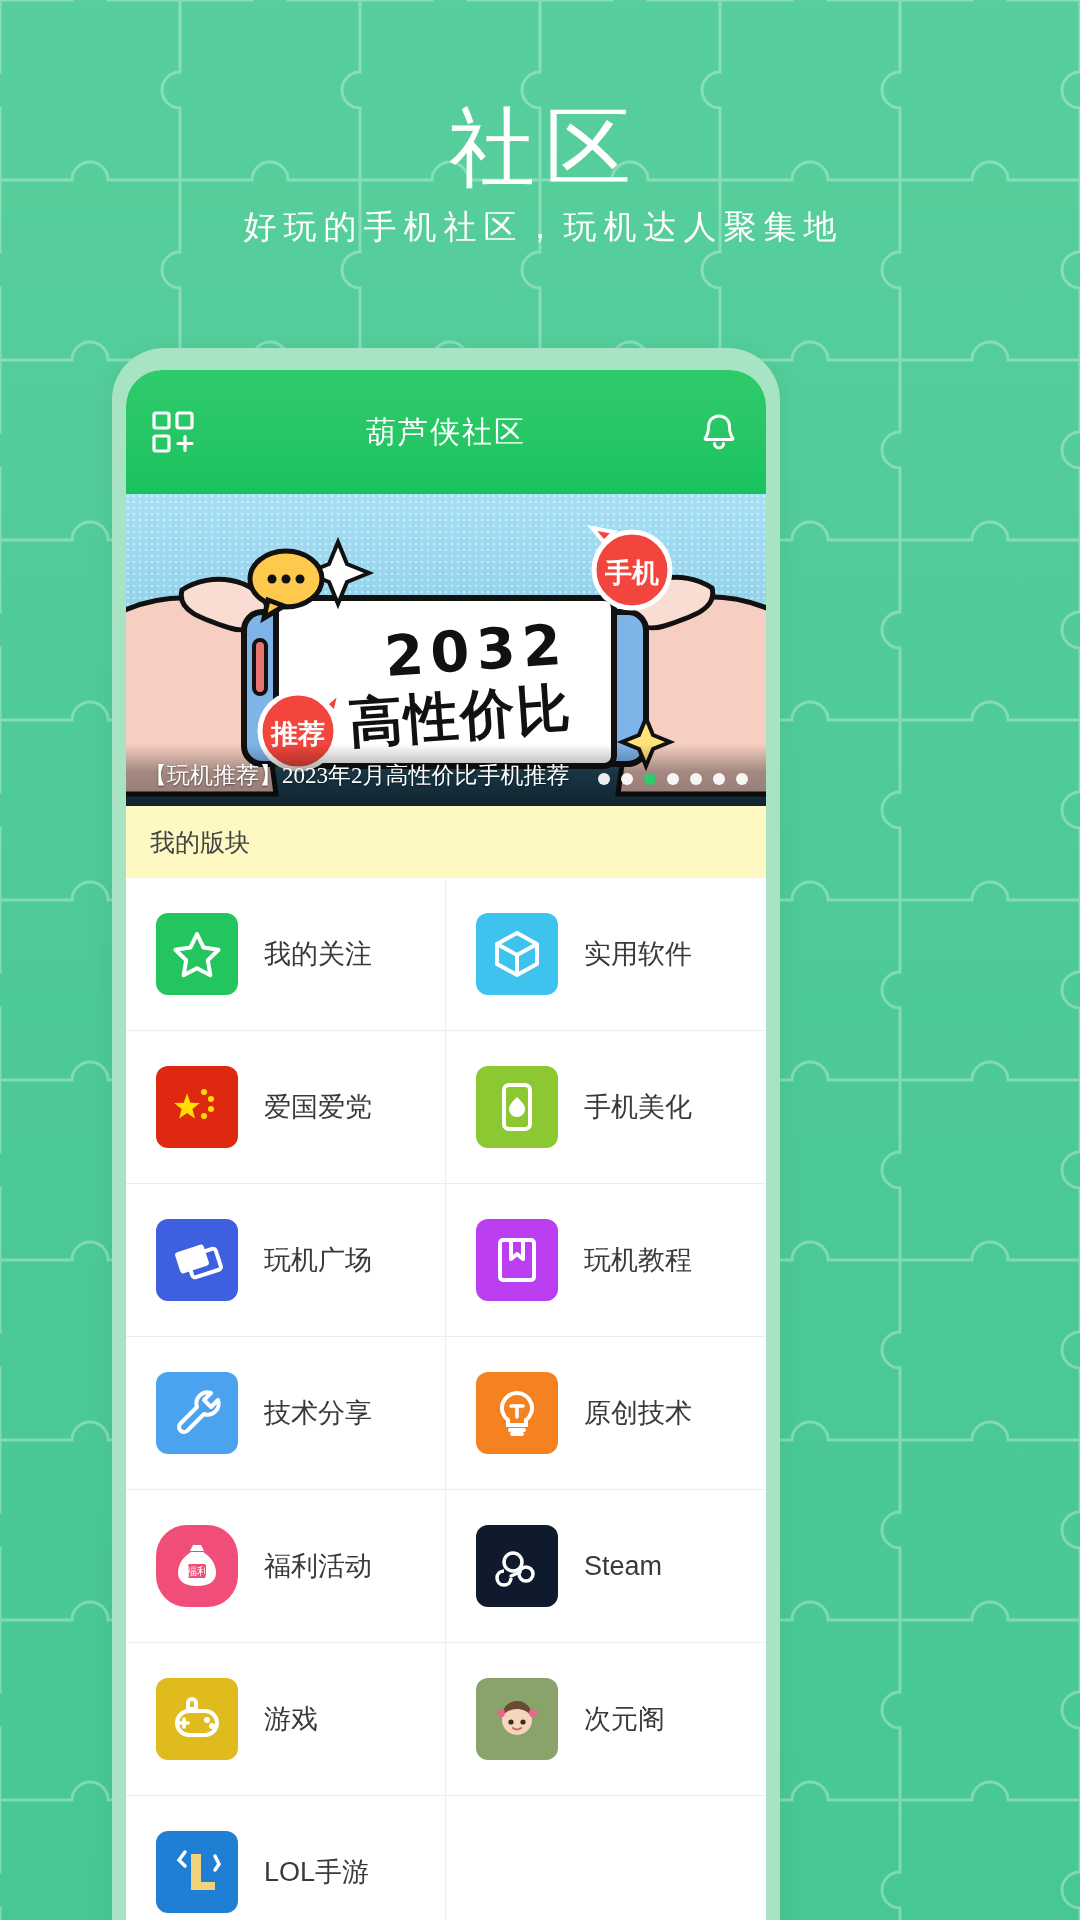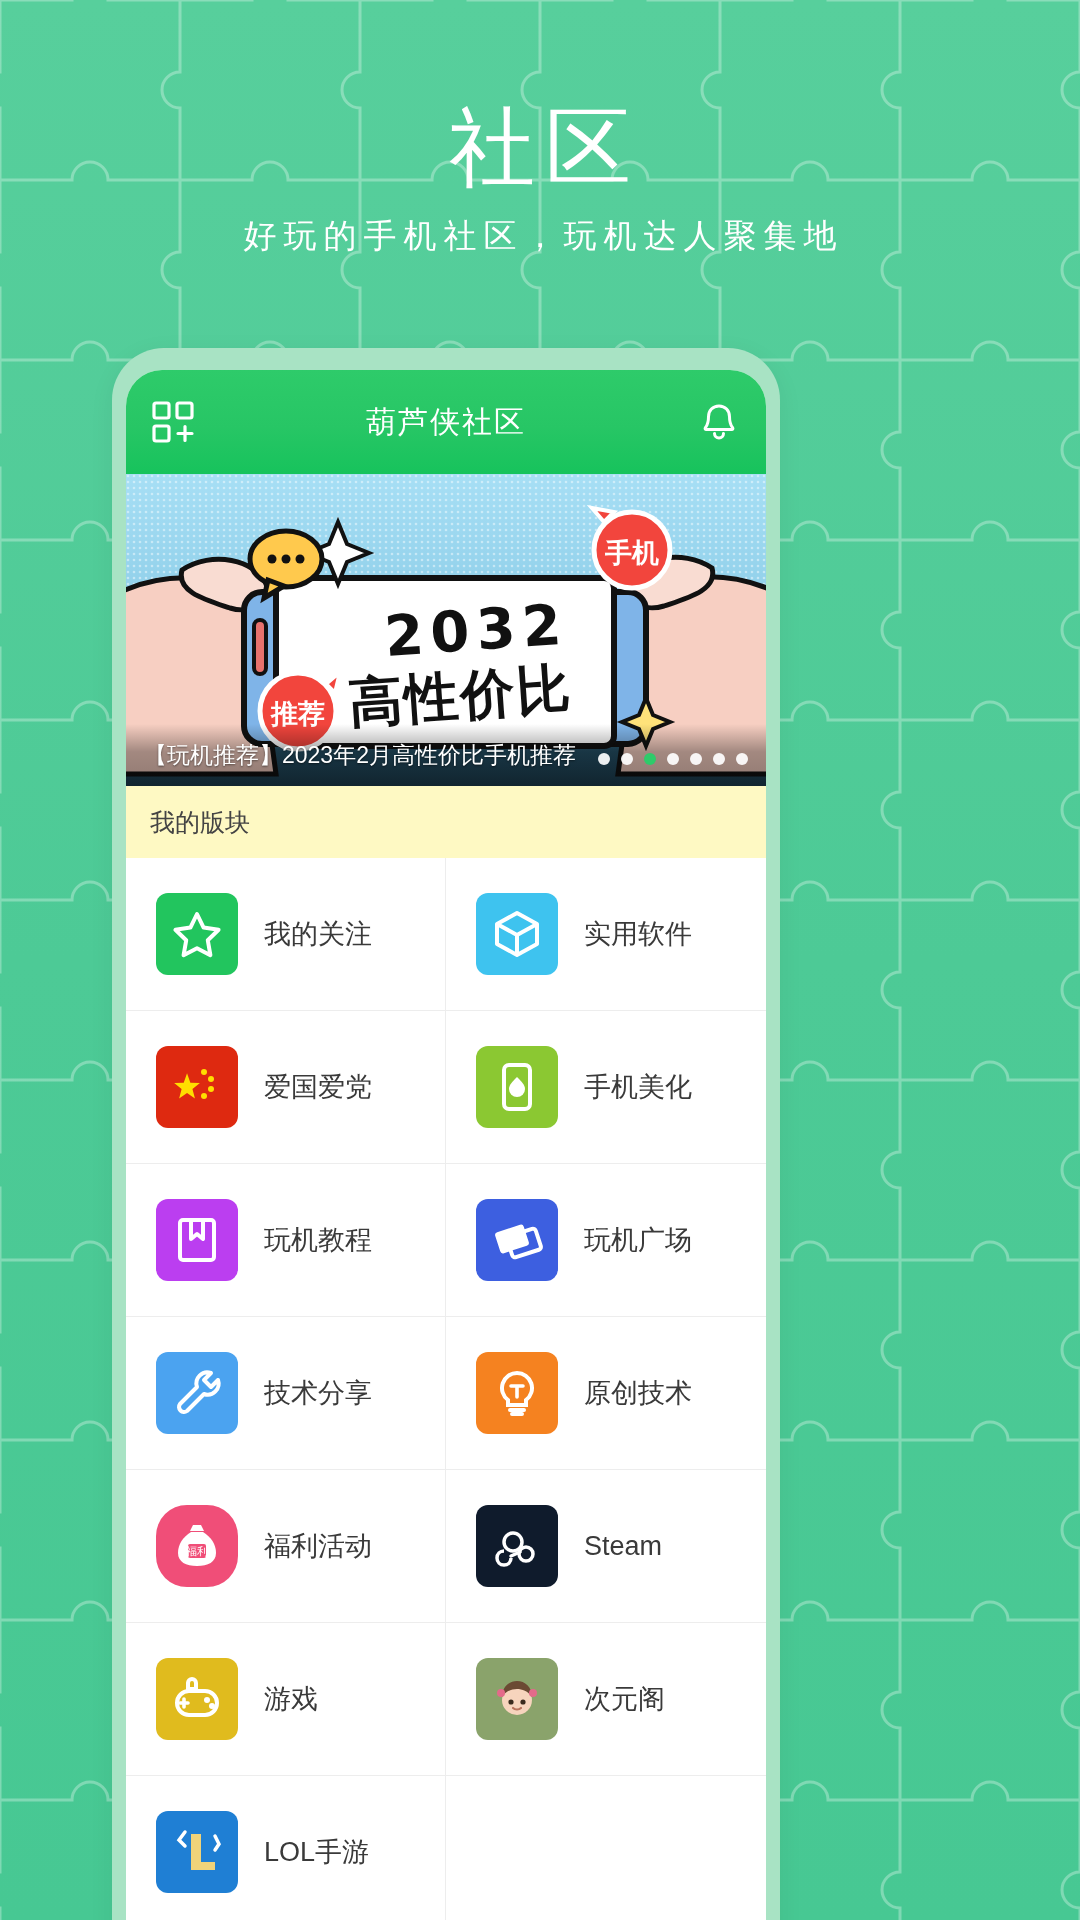--- a/index.html
+++ b/index.html
@@ -16,21 +16,21 @@
   .hero-title {
     margin-top:104px;
     font-size:86px;
     line-height:1.0;
     color:#ffffff;
     letter-spacing:10px;
     font-weight:400;
     text-indent:10px;
   }
   .hero-sub {
-    margin-top:24px;
+    margin-top:15px;
     font-size:33px;
     color:#ffffff;
     letter-spacing:7px;
     text-indent:7px;
     font-weight:400;
   }
   
   .phone-frame {
     position:absolute;
     left:112px; top:348px;
@@ -43,21 +43,21 @@
   .phone-screen {
     position:absolute;
     left:14px; top:22px;
     width:640px; height:1578px;
     background:#ffffff;
     border-radius:36px 36px 0 0;
     overflow:hidden;
   }
   
   .app-header {
-    height:104px;
+    height:124px;
     background:linear-gradient(180deg,#2ecb6a 0%,#27c665 55%,#17c35c 100%);
     display:flex; align-items:center;
     padding:0 26px;
     position:relative;
     gap:10px;
   }
   .app-title {
     position:absolute; left:0; right:0; text-align:center;
     color:#ffffff; font-size:30px; letter-spacing:2px;
     pointer-events:none;
@@ -69,20 +69,21 @@
     position:relative;
     height:312px;
     background:#8fd3ef;
     overflow:hidden;
   }
   .banner-caption-bar {
     position:absolute; left:0; right:0; bottom:0; height:62px;
     background:linear-gradient(180deg,rgba(0,0,0,0) 0%,rgba(0,0,0,.34) 45%,rgba(0,0,0,.42) 100%);
     display:flex; align-items:center;
     padding:0 18px;
+    font-family:Liberation Serif, serif;
   }
   .banner-caption {
     color:#ffffff; font-size:23px; white-space:nowrap;
     text-shadow:0 1px 2px rgba(0,0,0,.5);
   }
   .dots { position:absolute; right:18px; bottom:21px; display:flex; gap:11px; align-items:center; }
   .dot { width:12px; height:12px; border-radius:50%; background:rgba(255,255,255,.92); }
   .dot.active { background:#2ecb6a; }
   
   .section-head {
@@ -259,36 +260,36 @@
         <div class="cell">
           <div class="cell-icon" style="background: rgb(139, 200, 50);">
             <svg width="52" height="52" viewBox="0 0 52 52">
               <rect x="13" y="4" width="26" height="44" rx="5" fill="none" stroke="#ffffff" stroke-width="4"></rect>
                 <path d="M26 16c5 5 8 8 8 12a8 8 0 0 1-16 0c0-4 3-7 8-12Z" fill="#ffffff"></path>
             </svg>
           </div>
           <div class="cell-label">手机美化</div>
         </div>
         <div class="cell">
+          <div class="cell-icon" style="background: rgb(61, 95, 224);">
+            <svg width="52" height="52" viewBox="0 0 52 52">
+              <rect x="6" y="14" width="30" height="22" rx="3" fill="#ffffff" transform="rotate(-18 21 25)"></rect>
+                <rect x="18" y="18" width="30" height="22" rx="3" fill="none" stroke="#ffffff" stroke-width="4" transform="rotate(-18 33 29)"></rect>
+            </svg>
+          </div>
+          <div class="cell-label">玩机广场</div>
+        </div>
+        <div class="cell">
           <div class="cell-icon" style="background: rgb(187, 62, 240);">
             <svg width="52" height="52" viewBox="0 0 52 52">
               <rect x="9" y="6" width="34" height="40" rx="3" fill="none" stroke="#ffffff" stroke-width="4"></rect>
                 <path d="M20 6v19l6-5 6 5V6" fill="none" stroke="#ffffff" stroke-width="4" stroke-linejoin="round"></path>
             </svg>
           </div>
           <div class="cell-label">玩机教程</div>
-        </div>
-        <div class="cell">
-          <div class="cell-icon" style="background: rgb(61, 95, 224);">
-            <svg width="52" height="52" viewBox="0 0 52 52">
-              <rect x="6" y="14" width="30" height="22" rx="3" fill="#ffffff" transform="rotate(-18 21 25)"></rect>
-                <rect x="18" y="18" width="30" height="22" rx="3" fill="none" stroke="#ffffff" stroke-width="4" transform="rotate(-18 33 29)"></rect>
-            </svg>
-          </div>
-          <div class="cell-label">玩机广场</div>
         </div>
         <div class="cell">
           <div class="cell-icon" style="background: rgb(75, 163, 240);">
             <svg width="52" height="52" viewBox="0 0 52 52">
               <path d="M40 6a11 11 0 0 0-14 14L9 37a5 5 0 0 0 7 7l17-17A11 11 0 0 0 47 13l-7 7-7-7Z" fill="none" stroke="#ffffff" stroke-width="4" stroke-linejoin="round"></path>
             </svg>
           </div>
           <div class="cell-label">技术分享</div>
         </div>
         <div class="cell">

